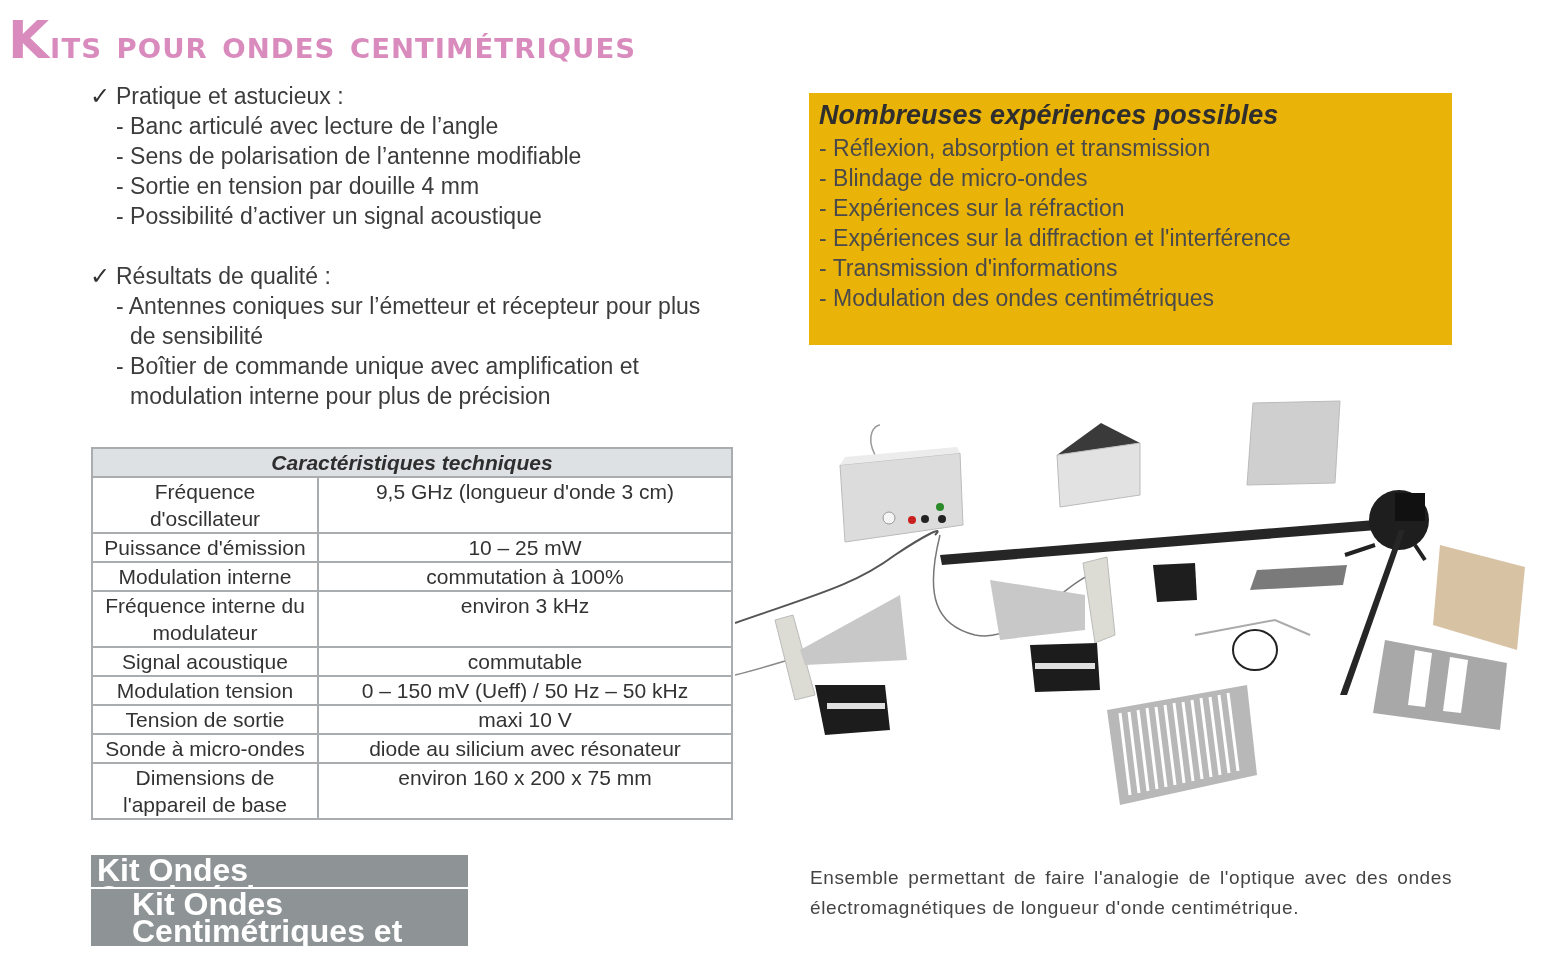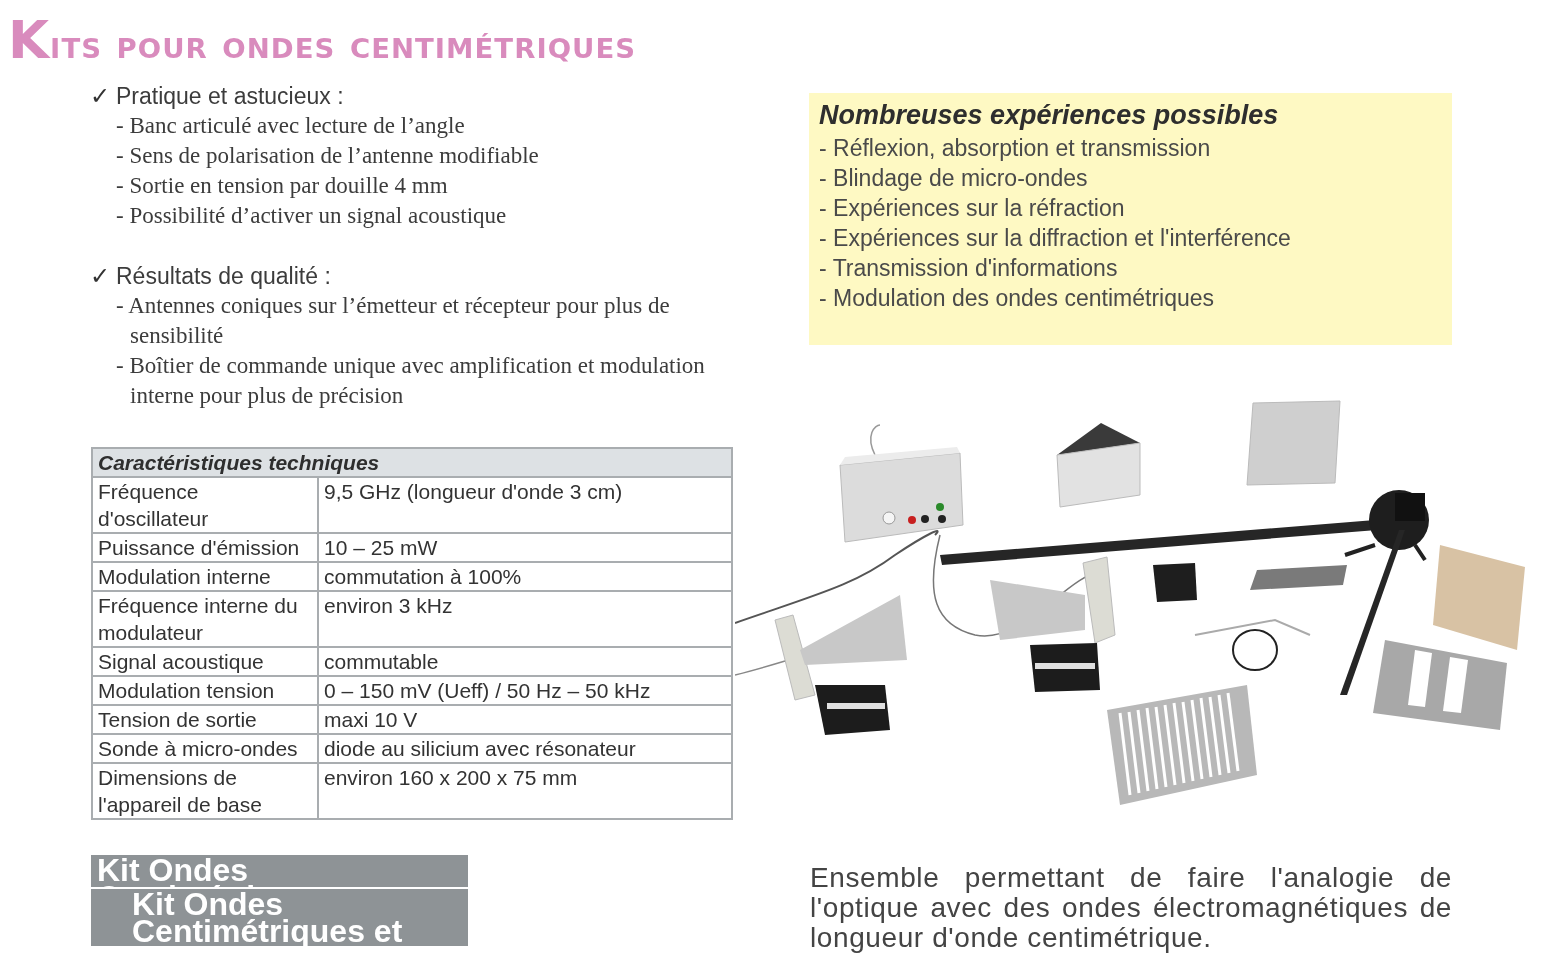--- a/index.html
+++ b/index.html
@@ -10,39 +10,39 @@
   
   .page-title { left:8px; top:10px; font-family:"DejaVu Sans", sans-serif; font-weight:bold;
     color:#d98bbd; font-size:38px; letter-spacing:1px; white-space:nowrap; font-variant:small-caps;
     transform:scaleX(1.02); transform-origin:left top; }
   .page-title .cap { font-size:52px; }
 
   
   .feature { left:90px; font-size:23px; line-height:30px; color:#3c3c3c; }
   .feature .head { display:flex; align-items:center; }
   .feature .check { width:26px; font-size:24px; color:#333; }
-  .feature ul { list-style:none; margin:0; padding:0 0 0 26px;font-family:Liberation Serif, serif; }
+  .feature ul { list-style:none; margin:0; padding:0 0 0 26px; }
   .feature li { padding-left:14px; text-indent:-14px; }
 
   
-  .exp-box { left:809px; top:93px; width:643px; height:252px; background:#fef9c3; box-sizing:border-box; padding:4px 0 0 10px; }
+  .exp-box { left:809px; top:93px; width:643px; height:252px; background:#eab308; box-sizing:border-box; padding:4px 0 0 10px; }
   .exp-title { font-style:italic; font-weight:bold; font-size:27px; color:#2e2e2e; line-height:36px; }
   .exp-list { list-style:none; margin:0; padding:0; font-size:23px; line-height:30px; color:#4a4a4a; }
 
   
   .spec { left:91px; top:447px; width:642px; border-collapse:collapse; font-size:21px; color:#333; }
-  .spec td, .spec th { border:2px solid #a9adb0; padding:0 5px; line-height:27px; vertical-align:top; text-align:left; }
+  .spec td, .spec th { border:2px solid #a9adb0; padding:0 5px; line-height:27px; vertical-align:top; text-align:center; }
   .spec th { background:#dde1e4; font-style:italic; font-weight:bold; color:#2e2e2e; font-size:21px; }
   .spec td.k { width:214px;margin-left:21px; }
 
   
   .kit { left:91px; width:377px; background:#8e9396; color:#ffffff; font-weight:bold; font-size:32px; line-height:27px; padding:0 6px; box-sizing:border-box; }
 
   
-  .desc { left:810px; top:863px; width:642px; font-size:28px; line-height:30px; color:#444; text-align:justify; letter-spacing:0.6px; }
+  .desc { left:810px; top:863px; width:642px; font-size:19px; line-height:30px; color:#444; text-align:justify; letter-spacing:0.6px; }
 
   
   .photo { left:735px; top:395px; width:823px; height:455px; }
 </style>
 </head>
 <body>
 
 <div class="abs page-title"><span class="cap">K</span><span>its pour ondes centimétriques</span></div>
 
 <div class="abs feature" style="top:81px;">

